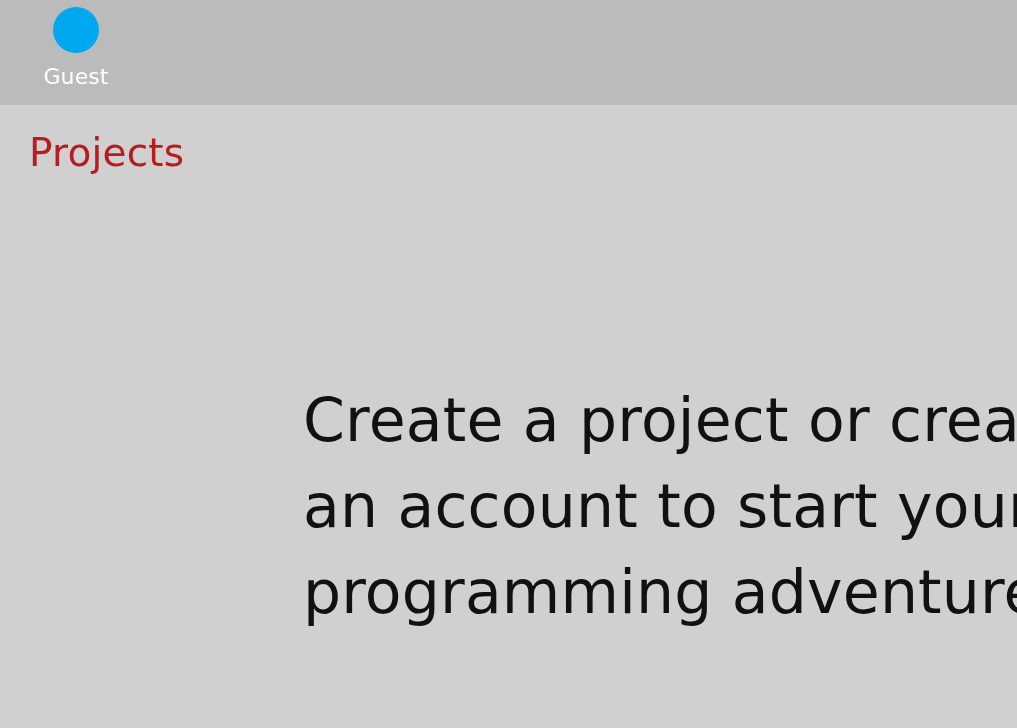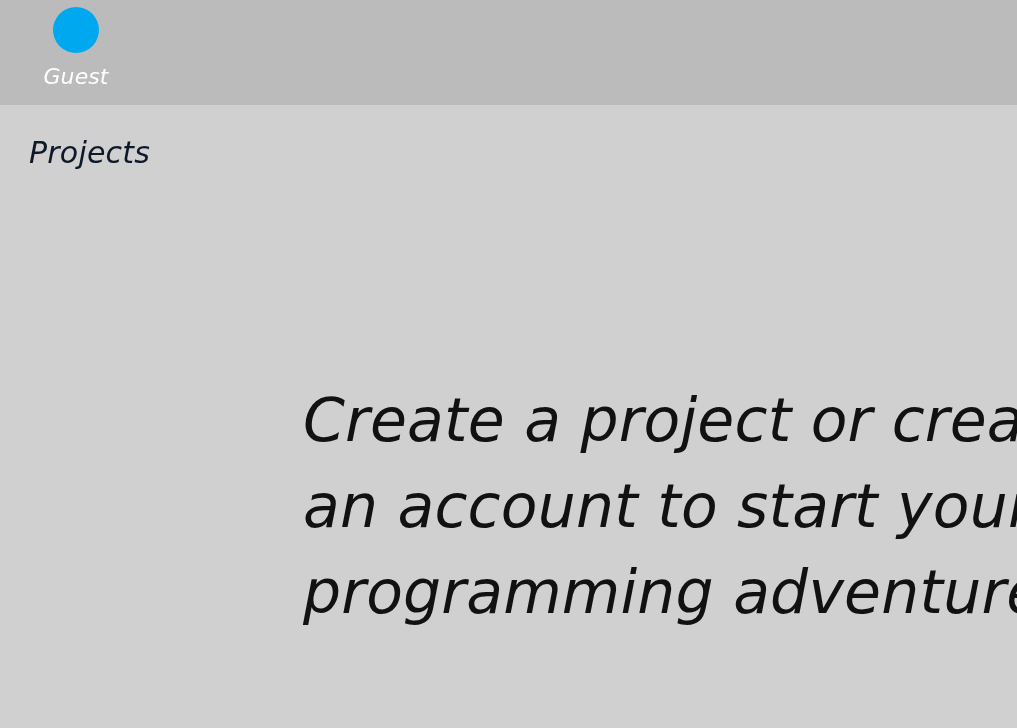--- a/index.html
+++ b/index.html
@@ -15,21 +15,20 @@
     font-family: "DejaVu Sans", sans-serif;
     -webkit-font-smoothing: antialiased;
   }
 
   .app {
     position: relative;
     width: 1017px;
     height: 728px;
     overflow: hidden;
     background: #d0d0d0;
-    font-style: italic;
   }
 
   
   .topbar {
     position: absolute;
     left: 0;
     top: 0;
     width: 1017px;
     height: 105px;
     background: #bbbbbb;
@@ -75,23 +74,23 @@
     width: 1017px;
     height: 623px;
     background: #d0d0d0;
     overflow: hidden;
   }
 
   .section-title {
     position: absolute;
     left: 29px;
     top: 30px;
-    font-size: 30px;
+    font-size: 39px;
     line-height: 36px;
-    color: #0f172a;
+    color: #b91c1c;
     letter-spacing: 0.2px;
     white-space: nowrap;
   }
 
   .empty-state {
     position: absolute;
     left: 303px;
     top: 272px;
     width: 900px;
   }

